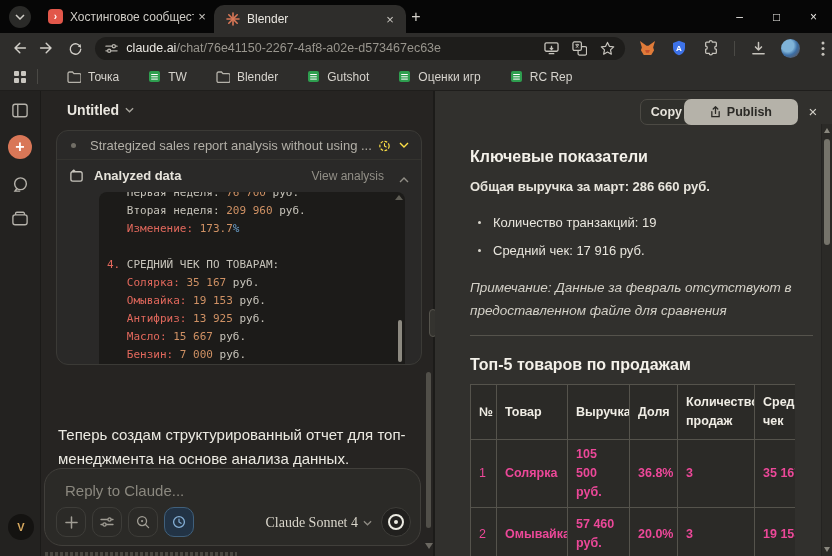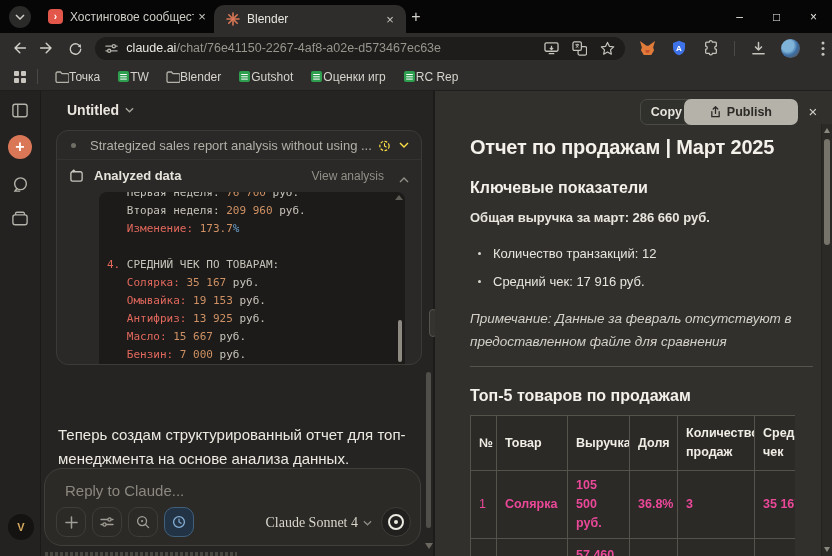--- a/index.html
+++ b/index.html
@@ -37,21 +37,21 @@
   .pill-ic{color:#c6c3bc;margin-left:13px;flex:none;}
   .ext-row{display:flex;align-items:center;margin-left:13px;gap:14px;}
   .ext-ic{width:18px;height:18px;display:flex;align-items:center;justify-content:center;color:#c6c3bc;}
   .vdiv{width:1px;height:15px;background:#4a4945;}
   .profile{width:19px;height:19px;border-radius:50%;
     background:radial-gradient(circle at 35% 35%,#7fb3d8 0 35%,#3c6ea5 55%,#6b4a35 100%);}
   
   .bookmarks{position:absolute;left:0;top:63px;width:832px;height:28px;background:#2e2d2b;
     display:flex;align-items:center;font-size:12px;color:#d6d3cd;border-bottom:1px solid #1f1e1c;box-sizing:border-box;}
   .apps-ic{margin:0 10px 0 13px;color:#c9c6c0;}
-  .bm{display:flex;align-items:center;margin-left:17px;}
+  .bm{display:flex;align-items:center;margin-left:29px;gap:7px;}
   .bm-ic{display:flex;}
   
   .main{position:absolute;left:0;top:91px;width:832px;height:465px;background:#262422;}
   .sidebar{position:absolute;left:0;top:0;width:41px;height:465px;background:#232220;border-right:1px solid #1b1a18;box-sizing:border-box;}
   .sb-ic{position:absolute;left:11px;width:18px;height:18px;color:#b5b2aa;display:flex;align-items:center;justify-content:center;}
   .sb-plus{position:absolute;left:8px;top:44px;width:24px;height:24px;border-radius:50%;
     display:flex;align-items:center;justify-content:center;color:#fff;font-size:16px;font-weight:bold;}
   .sb-avatar{position:absolute;left:8px;bottom:16px;width:26px;height:26px;border-radius:50%;background:#141311;
     color:#d7a95f;font-size:11px;font-weight:bold;display:flex;align-items:center;justify-content:center;}
   
@@ -497,27 +497,26 @@
         <svg width="11" height="12" viewBox="0 0 12 13">
             <path d="M6 8V1M3.5 3.2L6 .8l2.5 2.4" fill="none" stroke="#2b2a26" stroke-width="1.4" stroke-linecap="round" stroke-linejoin="round"></path>
             <path d="M2 6v5.5h8V6" fill="none" stroke="#2b2a26" stroke-width="1.4" stroke-linecap="round"></path>
           </svg>
         <span>Publish</span>
       </div>
       <div class="art-close">×</div>
     </div>
 
     <div class="art-body">
-      <h1 class="art-h1">Отчет по продажам | Март 2025</h1>
       <h2 class="art-h2">Ключевые показатели</h2>
       <p class="art-bold">Общая выручка за март: 286 660 руб.</p>
       <ul class="kpi-list">
           <li class="kpi-item">
             <span class="dot"></span>
-            <span>Количество транзакций: 12</span>
+            <span>Количество транзакций: 19</span>
           </li>
           <li class="kpi-item">
             <span class="dot"></span>
             <span>Средний чек: 17 916 руб.</span>
           </li>
         </ul>
       <p class="art-note">Примечание: Данные за февраль отсутствуют в предоставленном файле для сравнения</p>
       <hr class="art-hr">
       <h2 class="art-h2">Топ-5 товаров по продажам</h2>
       <div class="table-clip">

